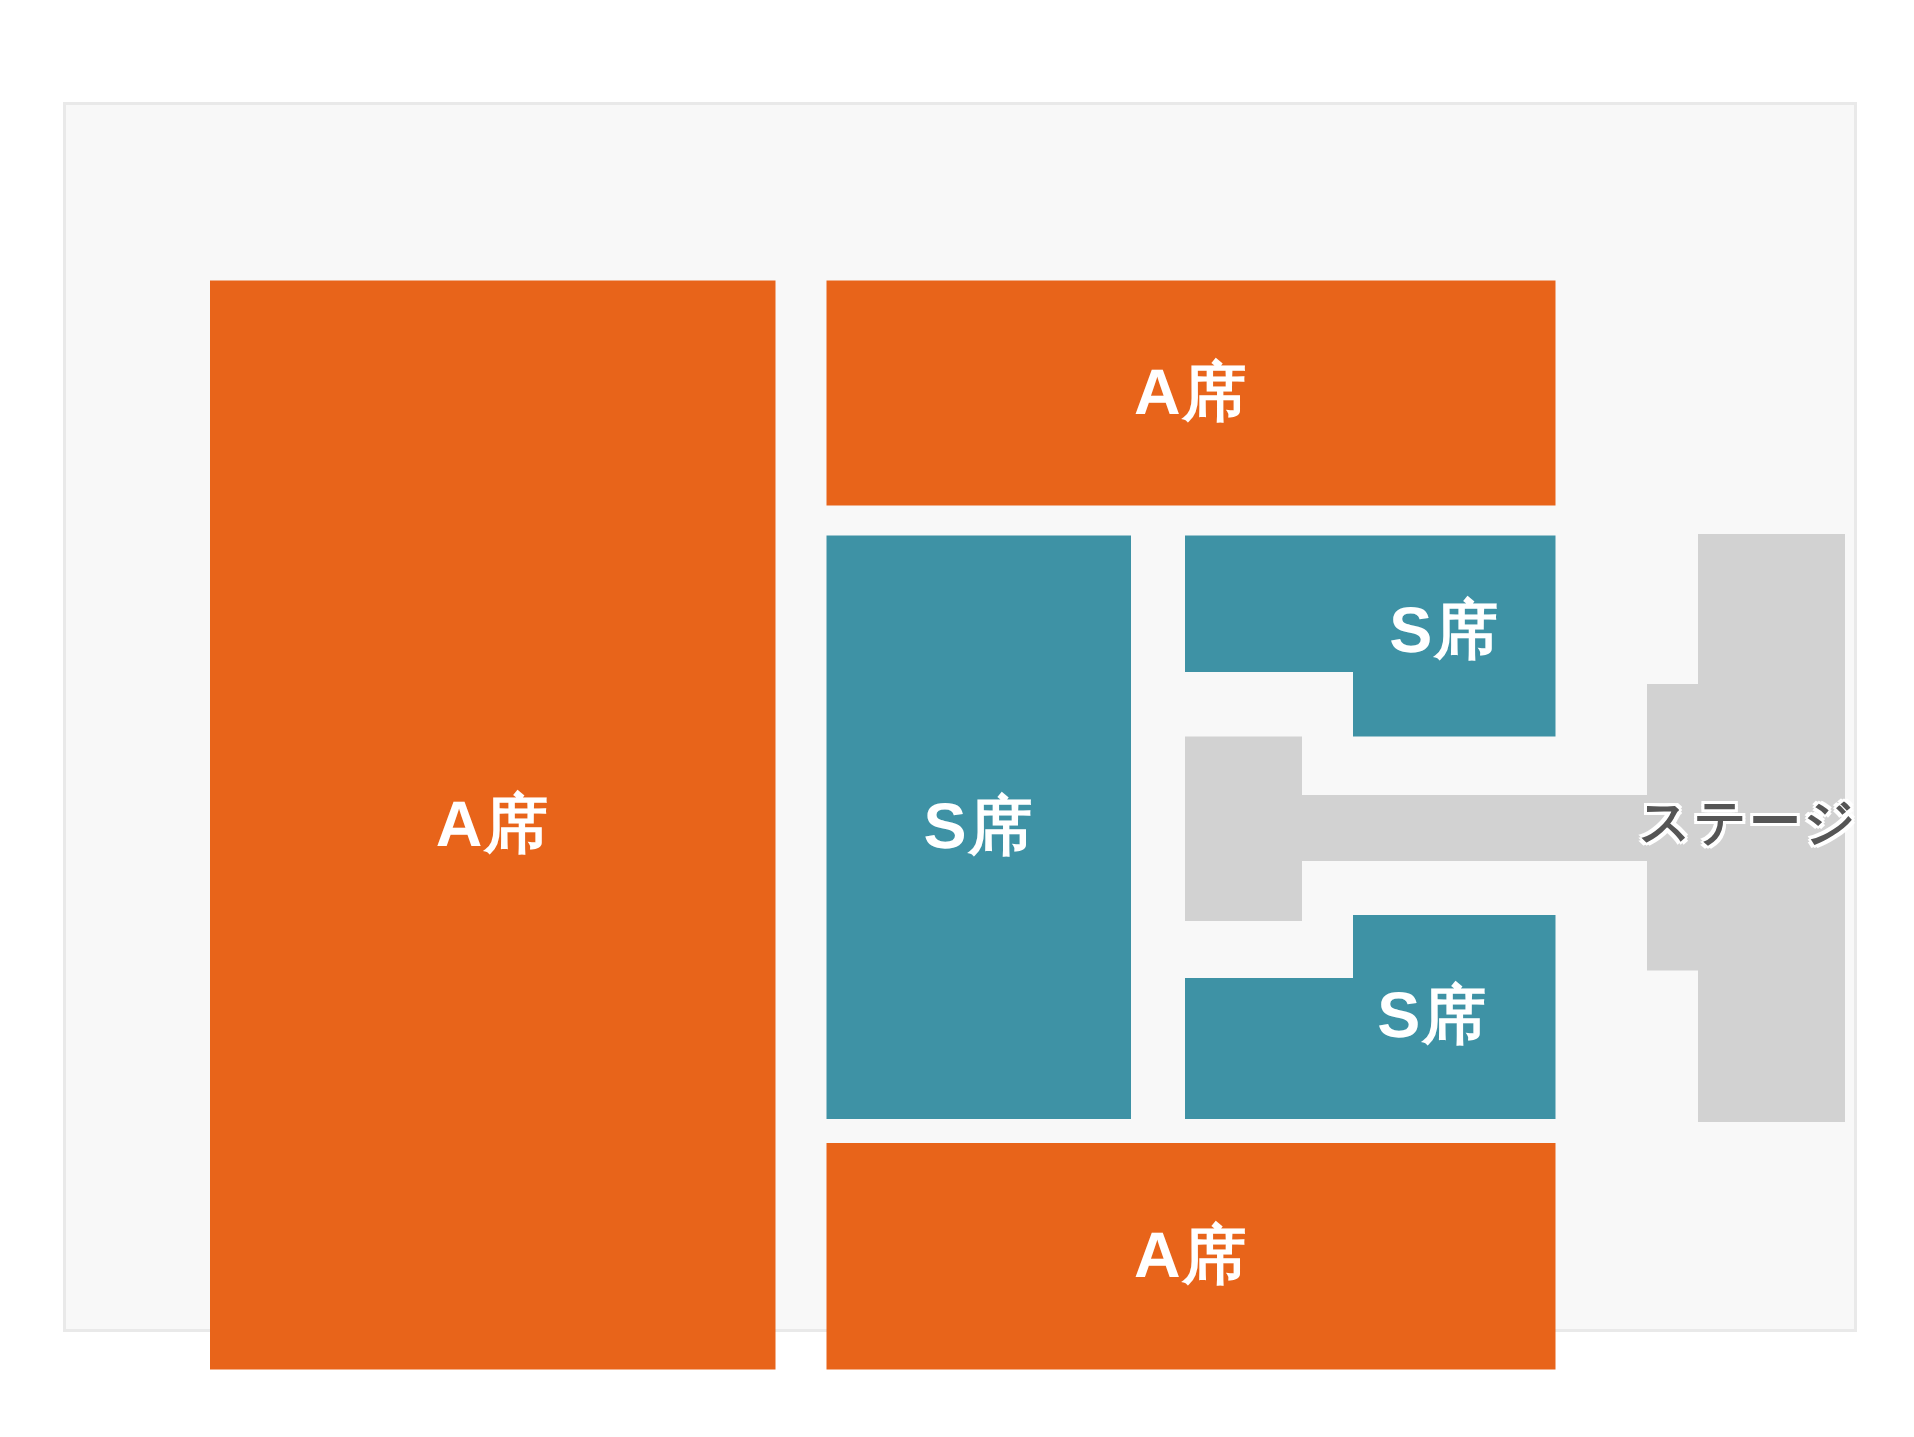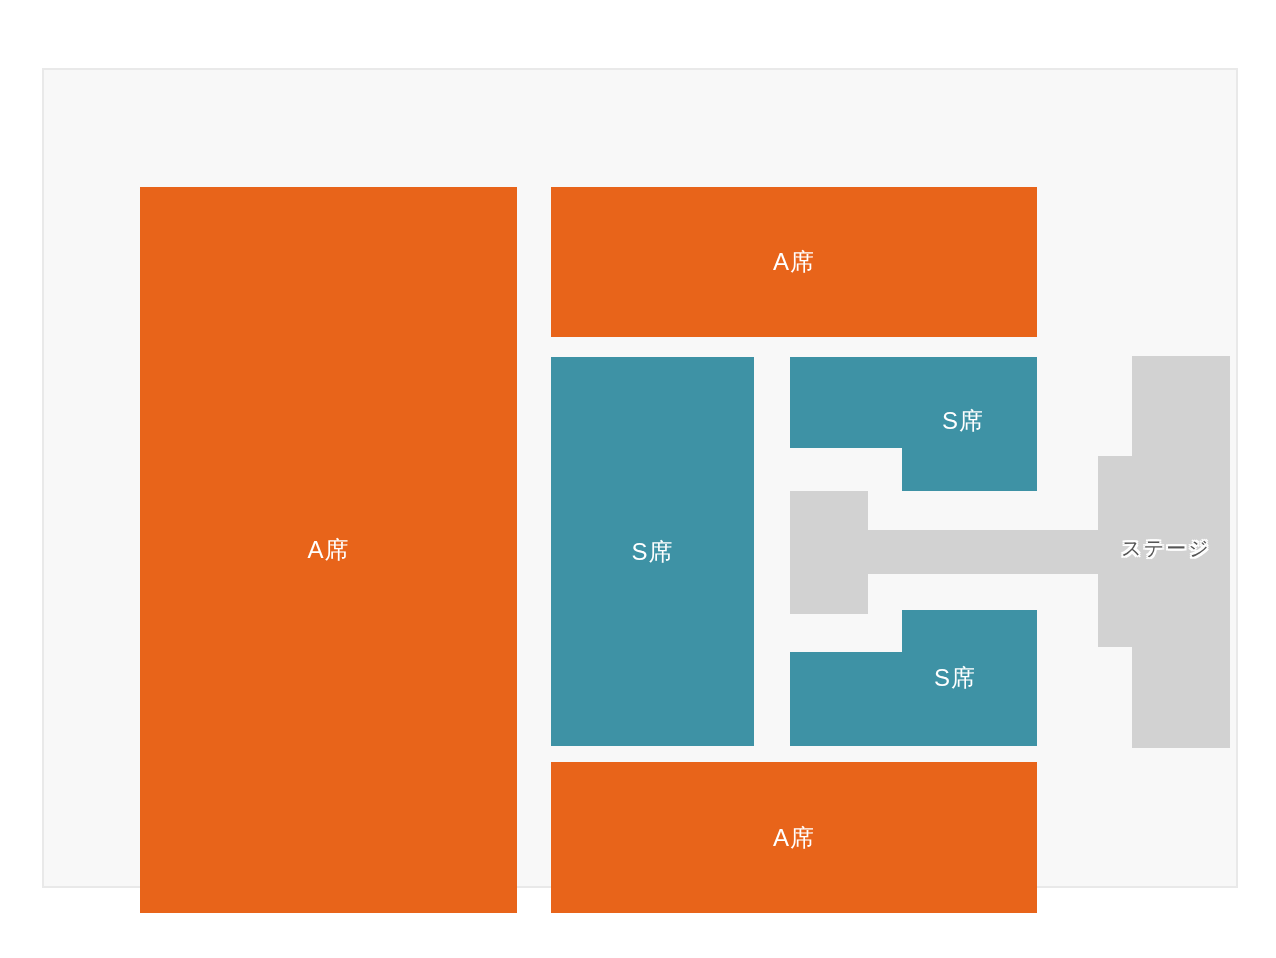--- a/index.html
+++ b/index.html
@@ -32,22 +32,22 @@
   }
   .flat {
     display: flex;
     align-items: center;
     justify-content: center;
   }
   .a-seat { background: var(--a_seat, #e8641a); }
   .s-seat { background: var(--s_seat, #3e92a5); }
   .seat-label {
     color: var(--label_text, #ffffff);
-    font-size: 24px;
-    font-weight: normal;
+    font-size: 43px;
+    font-weight: bold;
     letter-spacing: 1px;
     line-height: 1;
     white-space: nowrap;
   }
   
   .lshape { background: transparent; }
   .part {
     position: absolute;
     background: var(--s_seat, #3e92a5);
   }
@@ -80,22 +80,22 @@
   .stage-center-block { left: 0;     top: 135px; width: 78px;  height: 123px; }
   .stage-runway       { left: 78px;  top: 174px; width: 230px; height: 44px;  }
   .stage-wing         { left: 308px; top: 100px; width: 34px;  height: 191px; }
   .stage-main         { left: 342px; top: 0;     width: 98px;  height: 392px; }
   .stage-label {
     position: absolute;
     left: 376px;
     top: 192px;
     transform: translate(-50%, -50%);
     color: var(--stage_text, #555555);
-    font-size: 20px;
-    font-weight: normal;
+    font-size: 34px;
+    font-weight: bold;
     letter-spacing: 2px;
     white-space: nowrap;
     text-shadow:
       -2px -2px 0 #ffffff,  2px -2px 0 #ffffff,
       -2px  2px 0 #ffffff,  2px  2px 0 #ffffff,
       -2px  0   0 #ffffff,  2px  0   0 #ffffff,
        0   -2px 0 #ffffff,  0    2px 0 #ffffff;
   }
 </style>
 </head>

